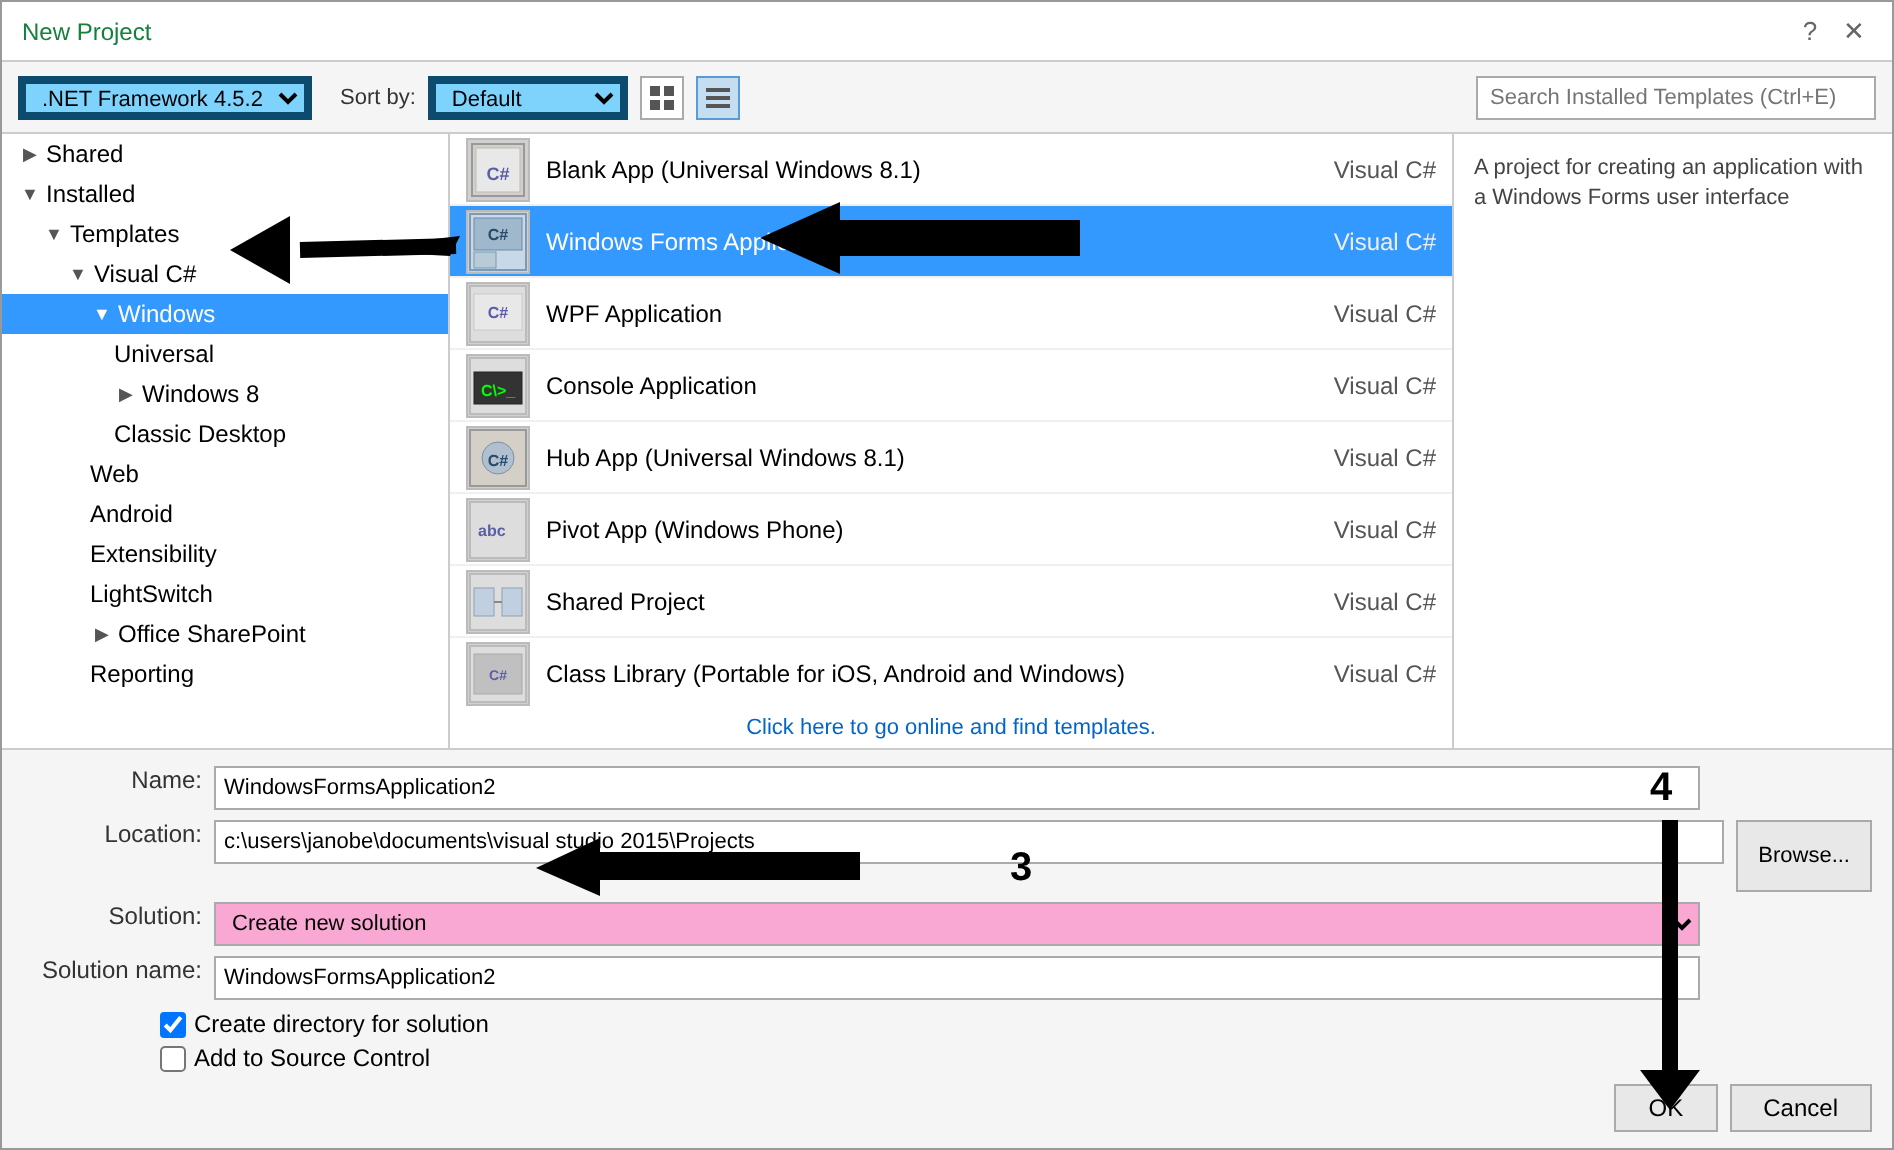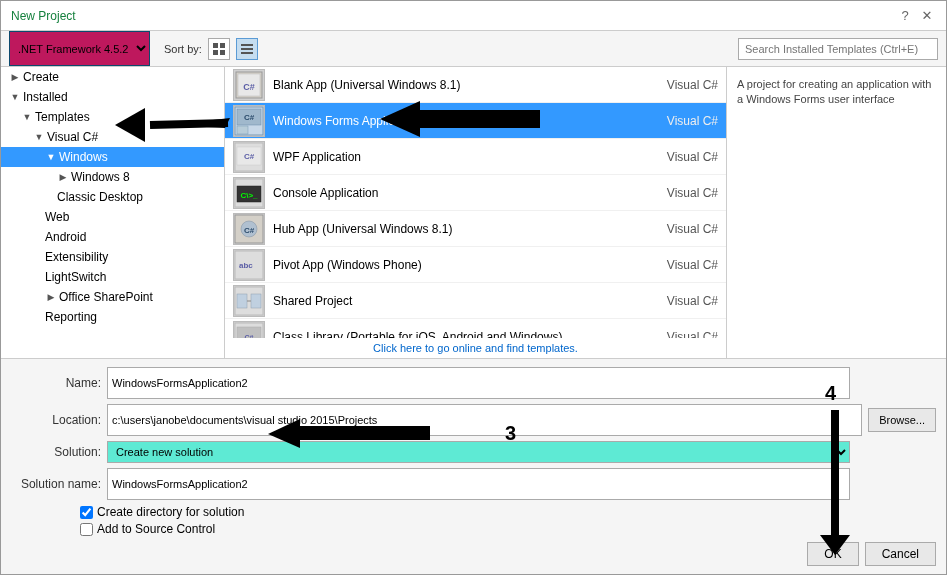--- a/index.html
+++ b/index.html
@@ -61,23 +61,23 @@
       height: 36px;
     }
 
     .framework-select {
       display: flex;
       align-items: center;
       gap: 2px;
     }
 
     .dropdown {
-      height: 35px;
-      border: 1px solid #0c4a6e;
-      background: #be185d;
+      height: 22px;
+      border: 4px solid #0c4a6e;
+      background: #7dd3fc;
       font-size: 11px;
       padding: 1px 4px;
       cursor: pointer;
     }
 
     .sort-label { font-size: 11px; color: #333; margin-left: 8px; }
 
     .view-btn {
       width: 22px;
       height: 22px;
@@ -240,53 +240,53 @@
 
     
     .bottom-section {
       background: #f5f5f5;
       border-top: 1px solid #ccc;
       padding: 8px 10px;
     }
 
     .form-row {
       display: flex;
-      align-items: center;
+      align-items: flex-start;
       margin-bottom: 5px;
       gap: 6px;
     }
 
     .form-label {
       width: 90px;
       font-size: 12px;
       text-align: right;
       color: #333;
       flex-shrink: 0;
     }
 
     .form-input {
       flex: 1;
-      height: 32px;
+      height: 22px;
       border: 1px solid #aaa;
       background: white;
       font-size: 11px;
       padding: 1px 4px;
     }
 
     .form-select {
       flex: 1;
       height: 22px;
       border: 1px solid #aaa;
-      background: #5eead4;
+      background: #f9a8d4;
       font-size: 11px;
       padding: 1px 4px;
     }
 
     .browse-btn {
-      height: 24px;
+      height: 36px;
       padding: 0 10px;
       border: 1px solid #aaa;
       background: #e8e8e8;
       font-size: 11px;
       cursor: pointer;
       white-space: nowrap;
     }
 
     .checkbox-row {
       display: flex;
@@ -364,20 +364,23 @@
       </div>
     </div>
 
     <div class="toolbar">
       <div class="framework-select">
         <select class="dropdown">
           <option>.NET Framework 4.5.2</option>
         </select>
       </div>
       <span class="sort-label">Sort by:</span>
+      <select class="dropdown" style="width:100px;">
+        <option>Default</option>
+      </select>
       <button class="view-btn">
         <svg width="12" height="12" viewBox="0 0 12 12">
           <rect x="0" y="0" width="5" height="5" fill="#555"></rect>
           <rect x="7" y="0" width="5" height="5" fill="#555"></rect>
           <rect x="0" y="7" width="5" height="5" fill="#555"></rect>
           <rect x="7" y="7" width="5" height="5" fill="#555"></rect>
         </svg>
       </button>
       <button class="view-btn active">
         <svg width="12" height="12" viewBox="0 0 12 12">
@@ -388,21 +391,21 @@
       </button>
       <input class="search-box" type="text" placeholder="Search Installed Templates (Ctrl+E)" style="">
     </div>
 
     <div class="main-content">
 
       <div class="left-panel">
 
         <div class="tree-section tree-indent-1 tree-item">
           <span class="expand-arrow">▶</span>
-          <span class="tree-label">Create</span>
+          <span class="tree-label">Shared</span>
         </div>
 
         <div class="tree-section tree-indent-1 tree-item">
           <span class="expand-arrow">▼</span>
           <span class="tree-label">Installed</span>
         </div>
 
         <div class="tree-section tree-indent-2 tree-item">
           <span class="expand-arrow">▼</span>
           <span class="tree-label">Templates</span>
@@ -411,20 +414,23 @@
         <div class="tree-section tree-indent-3 tree-item">
           <span class="expand-arrow">▼</span>
           <span class="tree-label">Visual C#</span>
         </div>
 
         <div class="tree-section tree-indent-4 tree-item tree-item-selected">
           <span class="expand-arrow" style="color:white;">▼</span>
           <span class="tree-label">Windows</span>
         </div>
 
+        <div class="tree-section tree-indent-5 tree-item">
+          <span class="tree-label">Universal</span>
+        </div>
 
         <div class="tree-section tree-indent-5 tree-item">
           <span class="expand-arrow">▶</span>
           <span class="tree-label">Windows 8</span>
         </div>
 
         <div class="tree-section tree-indent-5 tree-item">
           <span class="tree-label">Classic Desktop</span>
         </div>
 

